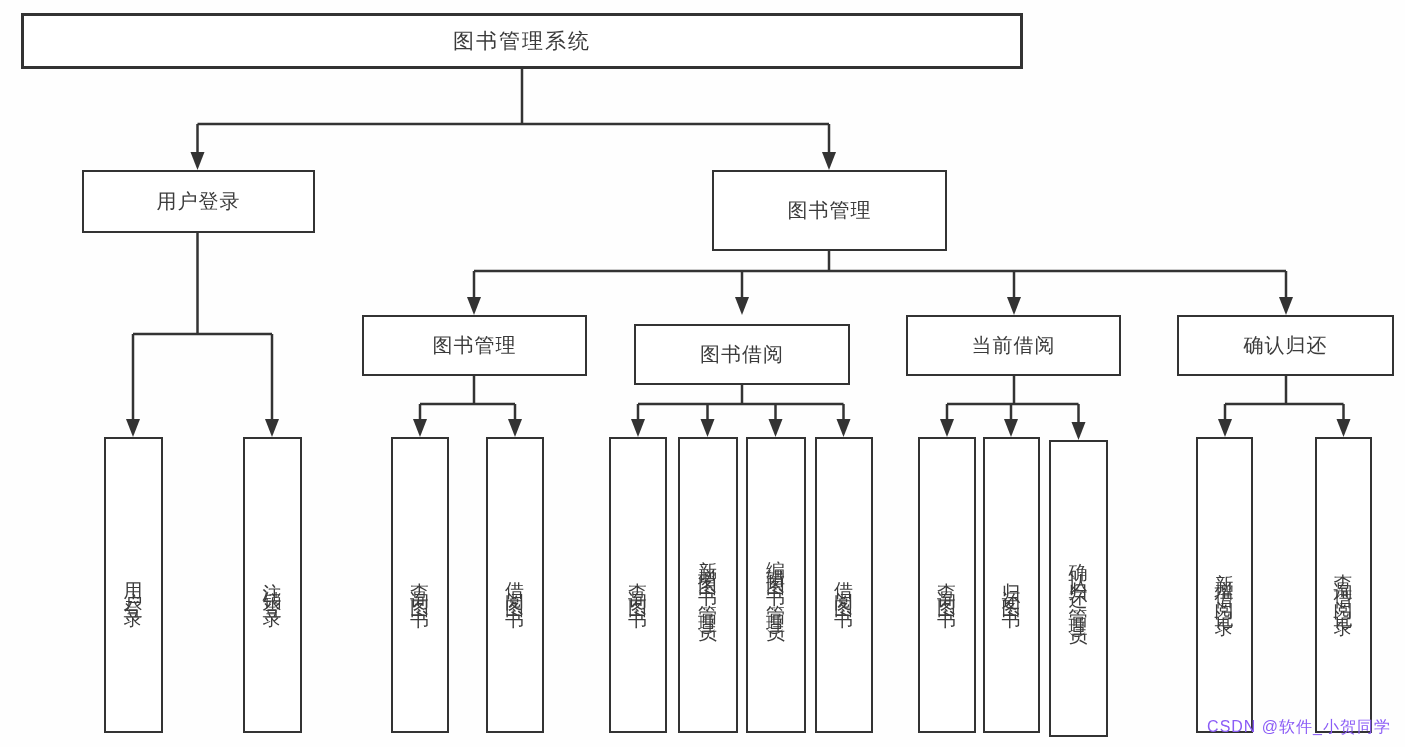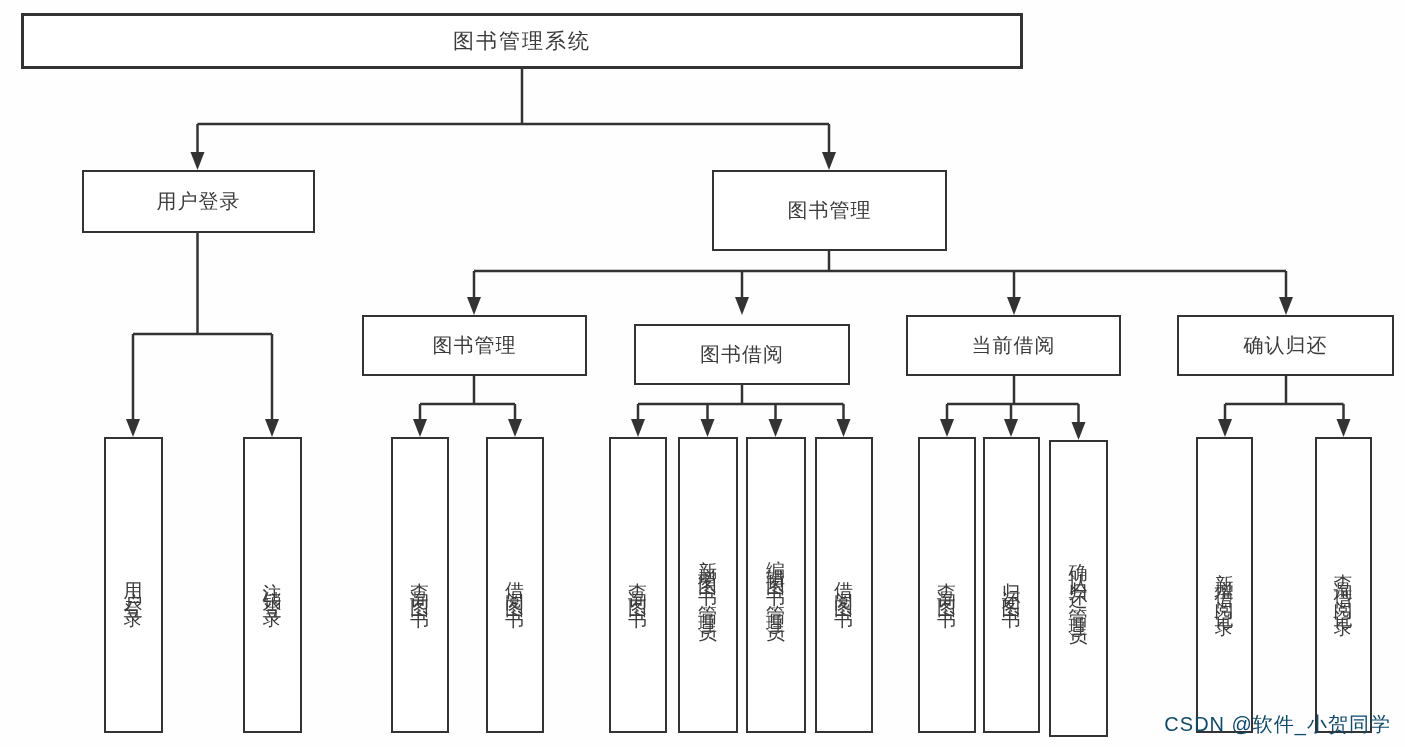--- a/index.html
+++ b/index.html
@@ -32,22 +32,22 @@
     writing-mode:vertical-rl;
     text-orientation:mixed;
     font-size:19px;
     letter-spacing:9px;
     line-height:1;
   }
   #watermark{
     position:absolute;
     right:14px;
     bottom:9px;
-    color:#0c4a6e;
-    font-size:20px;
+    color:#8b5cf6;
+    font-size:16px;
     letter-spacing:1px;
     white-space:nowrap;
   }
 </style>
 </head>
 <body>
 
 <div id="canvas">
 
   <svg id="wires" viewBox="0 0 1405 747" xmlns="http://www.w3.org/2000/svg">

